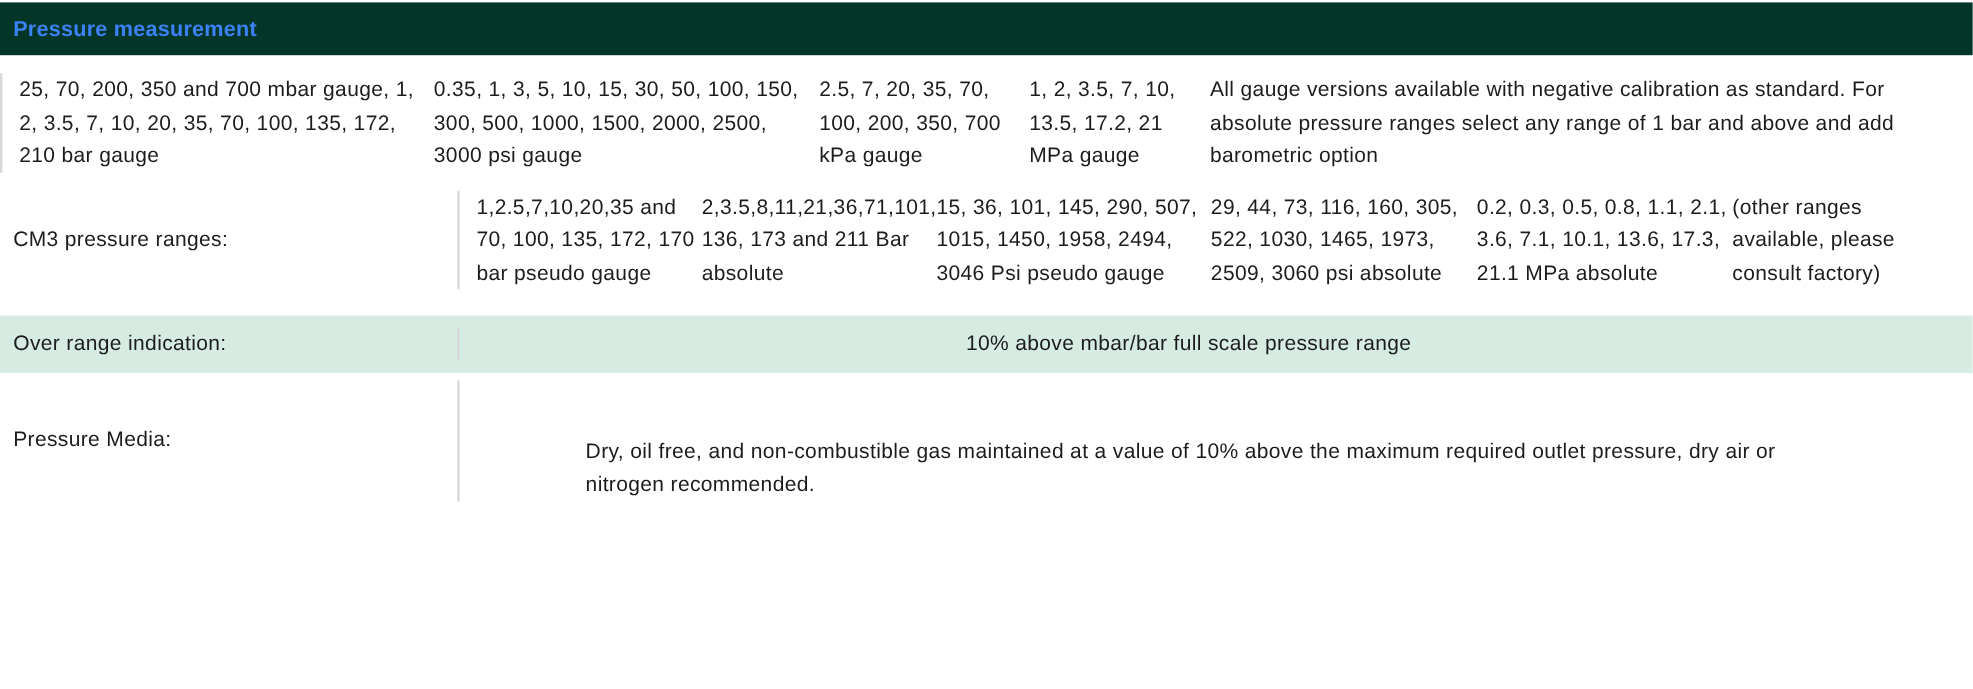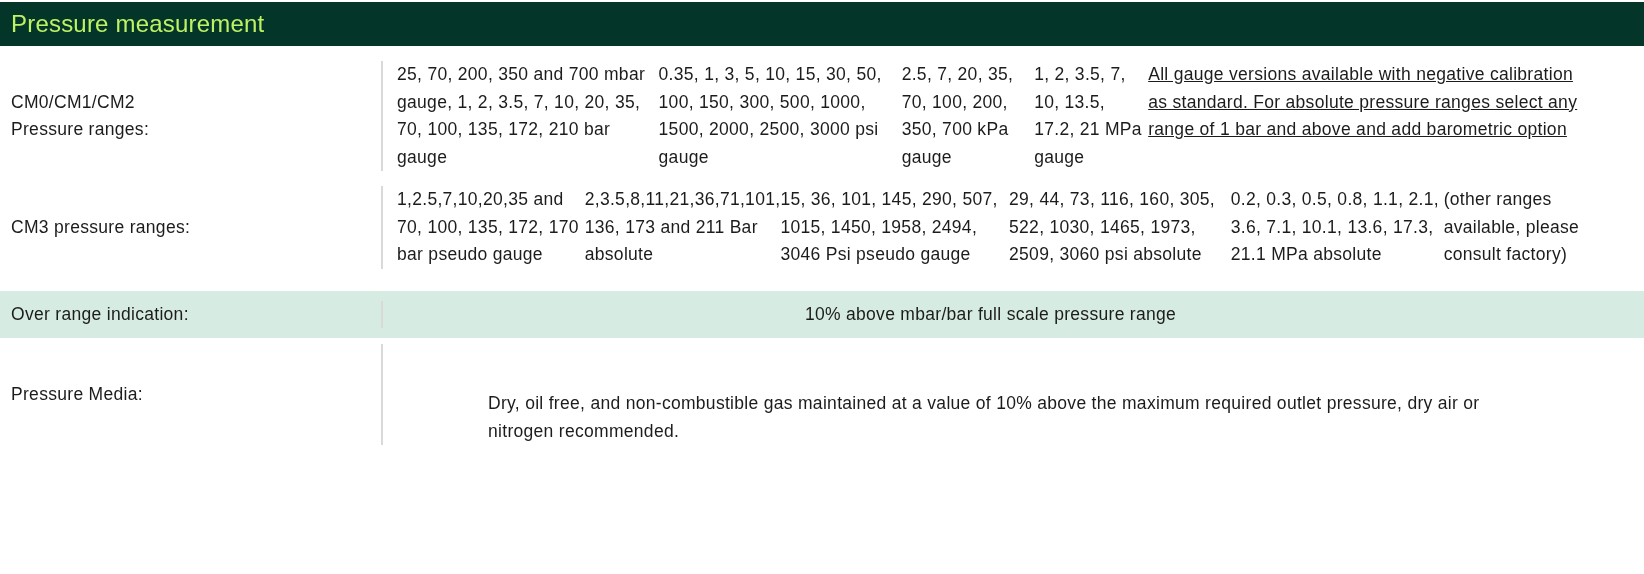--- a/index.html
+++ b/index.html
@@ -14,21 +14,21 @@
     font-family:"Liberation Sans","DejaVu Sans",sans-serif;
     color:var(--text);
     font-size:17.5px;letter-spacing:0.3px;
   }
   .spec-table{width:1644px;}
   .spec-header{
     margin-top:2px;height:44px;background:var(--header-bg);
     display:flex;align-items:center;padding-left:11px;box-sizing:border-box;
   }
   .spec-header .title{
-    color:#bef264;font-weight:normal;font-size:24px;letter-spacing:0.2px;
+    color:#3b82f6;font-weight:bold;font-size:18px;letter-spacing:0.2px;
   }
   .spec-row{display:flex;align-items:stretch;}
   .label-cell{
     flex:0 0 381px;width:381px;box-sizing:border-box;
     padding-left:11px;padding-right:12px;
     display:flex;flex-direction:column;justify-content:center;
   }
   .value-cell{
     flex:1 1 auto;min-width:0;box-sizing:border-box;
     border-left:2px solid var(--divider);
@@ -36,36 +36,32 @@
     display:flex;justify-content:center;
   }
   .label-line,.value-line{line-height:27.5px;}
   
   .row-cm0-cm1-cm2-pressure-ranges{padding:15px 0 10px 0;}
   .row-cm3-pressure-ranges{padding:5px 0 22px 0;}
   .row-over-range-indication{padding:10px 0;}
   .row-pressure-media{padding:6px 0 14px 0;}
   .spec-row.highlight{background:var(--highlight-bg);justify-content:space-between;}
   
-  .row-cm0-cm1-cm2-pressure-ranges .value-line:nth-child(5){max-width:1120px;text-decoration:underline;}
+  .row-cm0-cm1-cm2-pressure-ranges .value-line:nth-child(5){max-width:1120px;}
   .row-pressure-media .value-line{max-width:1005px;margin-top:46px;}
 </style>
 </head>
 <body>
 
 <div class="spec-table">
   <div class="spec-header">
     <span class="title">Pressure measurement</span>
   </div>
   <div id="rows">
   <div class="spec-row row-cm0-cm1-cm2-pressure-ranges">
-    <div class="label-cell">
-          <div class="label-line">CM0/CM1/CM2</div>
-          <div class="label-line">Pressure ranges:</div>
-        </div>
     <div class="value-cell">
           <div class="value-line">25, 70, 200, 350 and 700 mbar gauge, 1, 2, 3.5, 7, 10, 20, 35, 70, 100, 135, 172, 210 bar gauge</div>
           <div class="value-line">0.35, 1, 3, 5, 10, 15, 30, 50, 100, 150, 300, 500, 1000, 1500, 2000, 2500, 3000 psi gauge</div>
           <div class="value-line">2.5, 7, 20, 35, 70, 100, 200, 350, 700 kPa gauge</div>
           <div class="value-line">1, 2, 3.5, 7, 10, 13.5, 17.2, 21 MPa gauge</div>
           <div class="value-line">All gauge versions available with negative calibration as standard. For absolute pressure ranges select any range of 1 bar and above and add barometric option</div>
         </div>
   </div>
 
   <div class="spec-row row-cm3-pressure-ranges">

